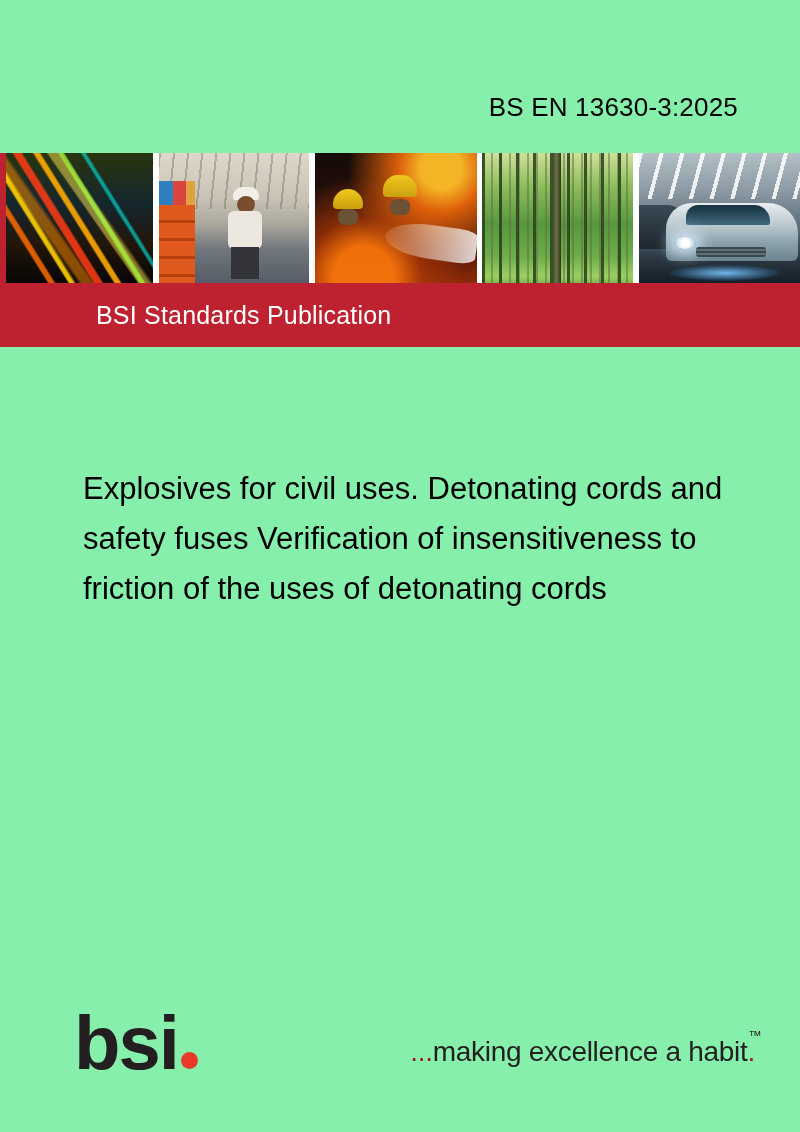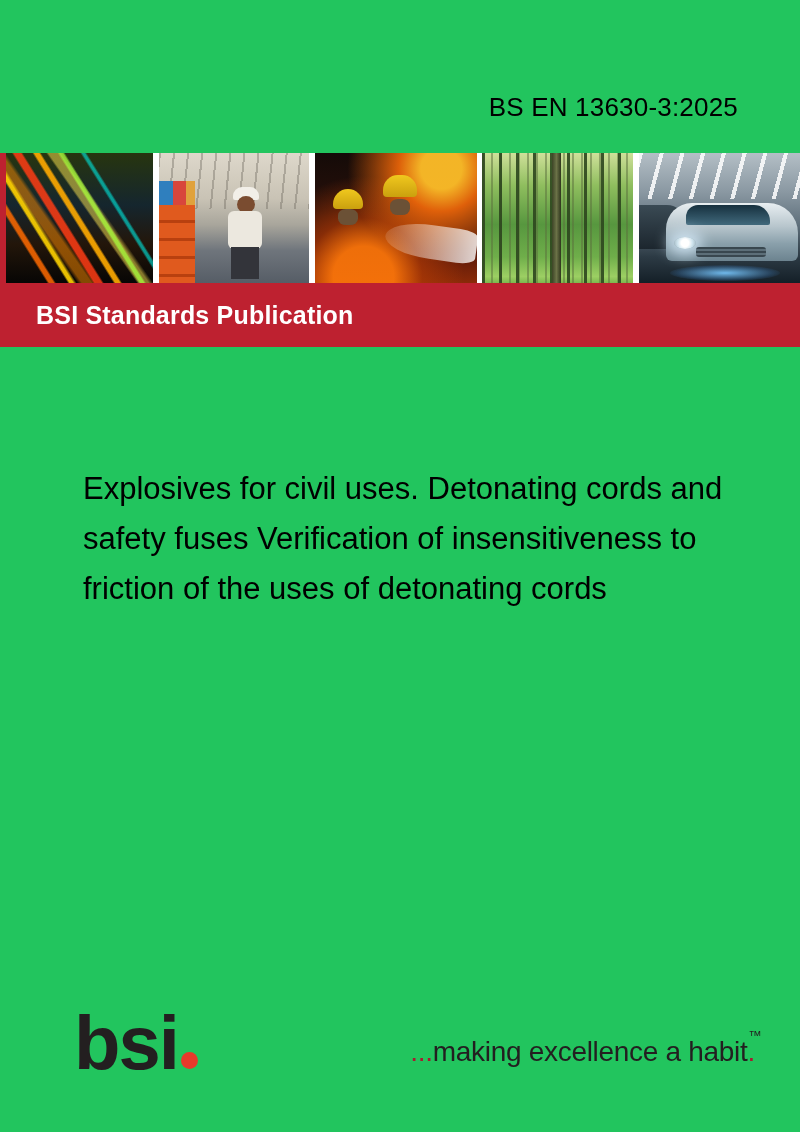--- a/index.html
+++ b/index.html
@@ -1,20 +1,20 @@
 <!DOCTYPE html>
 <html><head>
 <meta charset="utf-8">
 <style>
   html, body { margin: 0; padding: 0; background: #ffffff; }
   .page {
     position: relative;
     width: 800px;
     height: 1132px;
-    background: #22c55e;
+    background: #86efac;
     font-family: "Liberation Sans", sans-serif;
     overflow: hidden;
   }
 
   
   .doc-number {
     position: absolute;
     top: 92px;
     right: 62px;
     font-size: 26px;
@@ -127,23 +127,23 @@
     position: absolute;
     top: 283px;
     left: 0;
     width: 800px;
     height: 64px;
     background: #be2130;
     display: flex;
     align-items: center;
   }
   .banner-text {
-    margin-left: 36px;
+    margin-left: 96px;
     font-size: 25px;
-    font-weight: bold;
+    font-weight: normal;
     color: #ffffff;
     letter-spacing: 0.2px;
   }
 
   
   .title {
     position: absolute;
     top: 464px;
     left: 83px;
     width: 700px;

